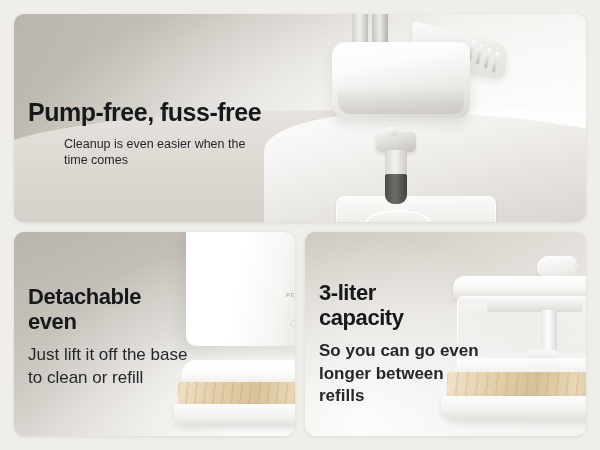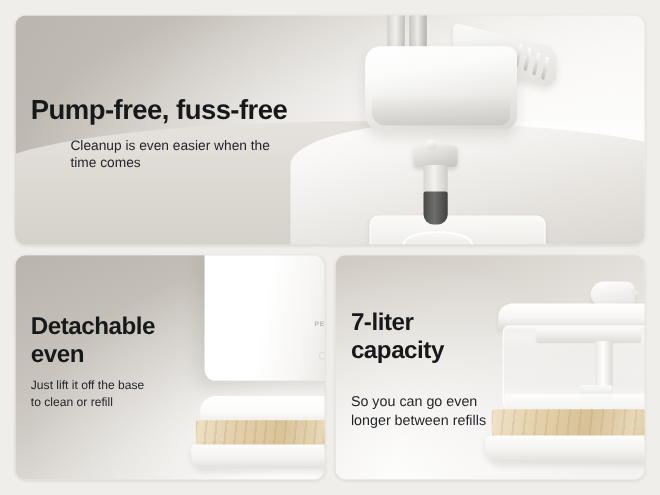--- a/index.html
+++ b/index.html
@@ -54,21 +54,21 @@
   
   #card-top {
     left: 14px;
     top: 14px;
     width: 572px;
     height: 208px;
     background:
       radial-gradient(125% 150% at 82% 72%, rgba(255,255,255,0.96) 0%, rgba(255,255,255,0.55) 38%, rgba(255,255,255,0) 66%),
       linear-gradient(118deg, #bab5ad 0%, #c3beb6 22%, #d5d1cb 46%, #ece9e4 66%, #f3f1ee 82%, #f6f5f2 100%);
   }
-  #card-top .card-copy { left: 14px; top: 72px; width: 250px; }
+  #card-top .card-copy { left: 14px; top: 84px; width: 250px; }
   #card-top .card-title { font-size: 25px; }
   #card-top .card-sub { font-size: 12.5px; margin-top: 9px; margin-left: 36px; }
 
   
   .top-art { position: absolute; inset: 0; z-index: 1; }
 
   
   .counter {
     position: absolute;
     left: -30px; top: 96px; width: 660px; height: 200px;
@@ -167,21 +167,21 @@
     left: 14px;
     top: 232px;
     width: 281px;
     height: 204px;
     background:
       radial-gradient(120% 120% at 88% 88%, rgba(255,255,255,0.95) 0%, rgba(255,255,255,0.35) 40%, rgba(255,255,255,0) 70%),
       linear-gradient(155deg, #b9b4ac 0%, #c2bdb5 24%, #cecac4 48%, #e2dfda 72%, #f0efec 100%);
   }
   #card-tank .card-copy { left: 14px; top: 52px; width: 180px; }
   #card-tank .card-title { font-size: 22px; }
-  #card-tank .card-sub { font-size: 11px; margin-top: 10px; }
+  #card-tank .card-sub { font-size: 17px; margin-top: 10px; }
 
   
   .tank-body {
     position: absolute;
     left: 172px; top: -4px; width: 126px; height: 118px;
     background: linear-gradient(100deg, #ffffff 0%, #ffffff 42%, #f7f6f4 70%, #eceae7 88%, #e1dfdb 100%);
     border-radius: 0 0 10px 10px;
     box-shadow: -6px 6px 14px rgba(130,125,118,0.18);
   }
   .tank-brand {
@@ -227,21 +227,21 @@
     left: 305px;
     top: 232px;
     width: 281px;
     height: 204px;
     background:
       radial-gradient(110% 130% at 20% 95%, rgba(255,255,255,0.9) 0%, rgba(255,255,255,0.4) 42%, rgba(255,255,255,0) 72%),
       linear-gradient(150deg, #cfcac2 0%, #d7d3cc 22%, #e4e1dc 48%, #eeece9 72%, #f4f3f1 100%);
   }
   #card-capacity .card-copy { left: 14px; top: 48px; width: 168px; }
   #card-capacity .card-title { font-size: 22px; }
-  #card-capacity .card-sub { font-size: 13px; margin-top: 26px; }
+  #card-capacity .card-sub { font-size: 17px; margin-top: 10px; font-weight: bold; }
 
   
   .fount-lid {
     position: absolute;
     left: 148px; top: 44px; width: 152px; height: 24px;
     background: linear-gradient(180deg, #ffffff 0%, #f6f5f3 55%, #dedbd6 100%);
     border-radius: 12px 12px 3px 3px;
     box-shadow: 0 2px 4px rgba(140,135,128,0.18);
   }
   .fount-bird {
@@ -372,20 +372,20 @@
       <div class="fount-lid"></div>
       <div class="fount-glass"></div>
       <div class="fount-inner-shelf"></div>
       <div class="fount-column"></div>
       <div class="fount-water"></div>
       <div class="fount-wood"></div>
       <div class="fount-foot"></div>
     </div>
 
     <div class="card-copy">
-      <h2 class="card-title">7-liter
+      <h2 class="card-title">3-liter
 capacity</h2>
       <p class="card-sub">So you can go even
 longer between refills</p>
     </div>
   </section>
 
 </div>
 
 </body></html>

